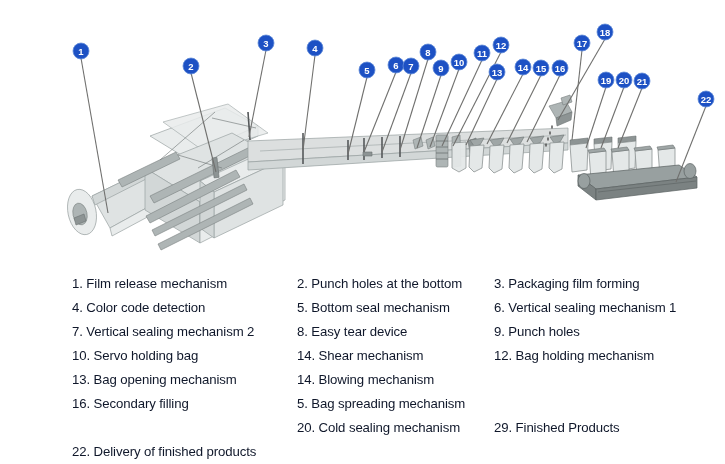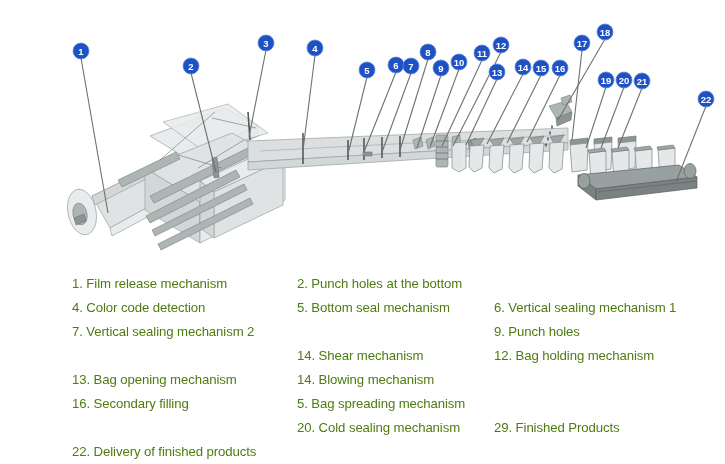--- a/index.html
+++ b/index.html
@@ -29,21 +29,21 @@
     width: 725px;
     height: 188px;
   }
   .legend-row {
     position: relative;
     height: 24px;
   }
   .legend-cell {
     position: absolute;
     font-size: 13.2px;
-    color: #4d7c0f;
+    color: #0f172a;
     white-space: nowrap;
     letter-spacing: -0.1px;
   }
   .col1 { left: 72px; }
   .col2 { left: 297px; }
   .col3 { left: 494px; }
   .bubble-num {
     font-size: 9.5px;
     font-weight: bold;
     fill: #ffffff;
@@ -343,34 +343,37 @@
         </g>
       </g>
 
   </svg>
 
   <div class="legend">
 
     <div class="legend-row">
       <span class="legend-cell col1">1. Film release mechanism</span>
       <span class="legend-cell col2">2. Punch holes at the bottom</span>
+      <span class="legend-cell col3">3. Packaging film forming</span>
     </div>
 
     <div class="legend-row">
       <span class="legend-cell col1">4. Color code detection</span>
       <span class="legend-cell col2">5. Bottom seal mechanism</span>
       <span class="legend-cell col3">6. Vertical sealing mechanism 1</span>
     </div>
 
     <div class="legend-row">
       <span class="legend-cell col1">7. Vertical sealing mechanism 2</span>
+      <span class="legend-cell col2">8. Easy tear device</span>
       <span class="legend-cell col3">9. Punch holes</span>
     </div>
 
     <div class="legend-row">
+      <span class="legend-cell col1">10. Servo holding bag</span>
       <span class="legend-cell col2">14. Shear mechanism</span>
       <span class="legend-cell col3">12. Bag holding mechanism</span>
     </div>
 
     <div class="legend-row">
       <span class="legend-cell col1">13. Bag opening mechanism</span>
       <span class="legend-cell col2">14. Blowing mechanism</span>
     </div>
 
     <div class="legend-row">

